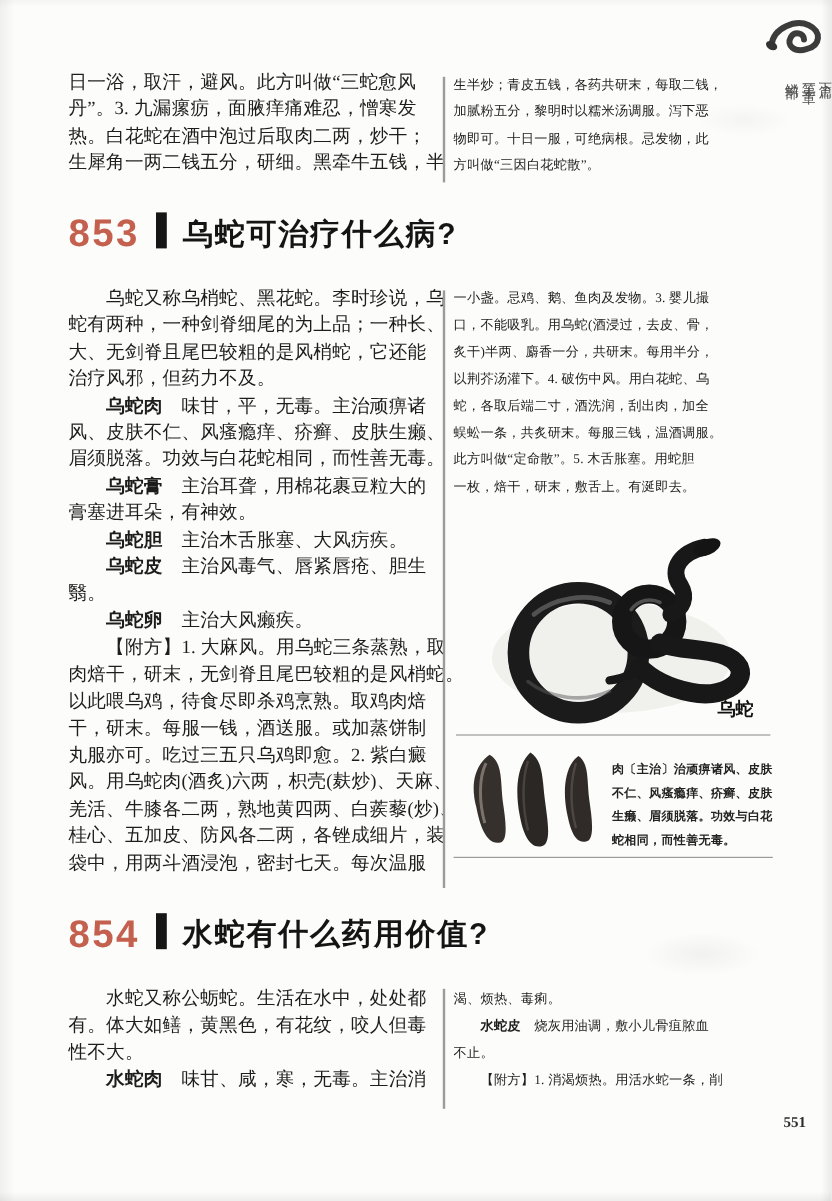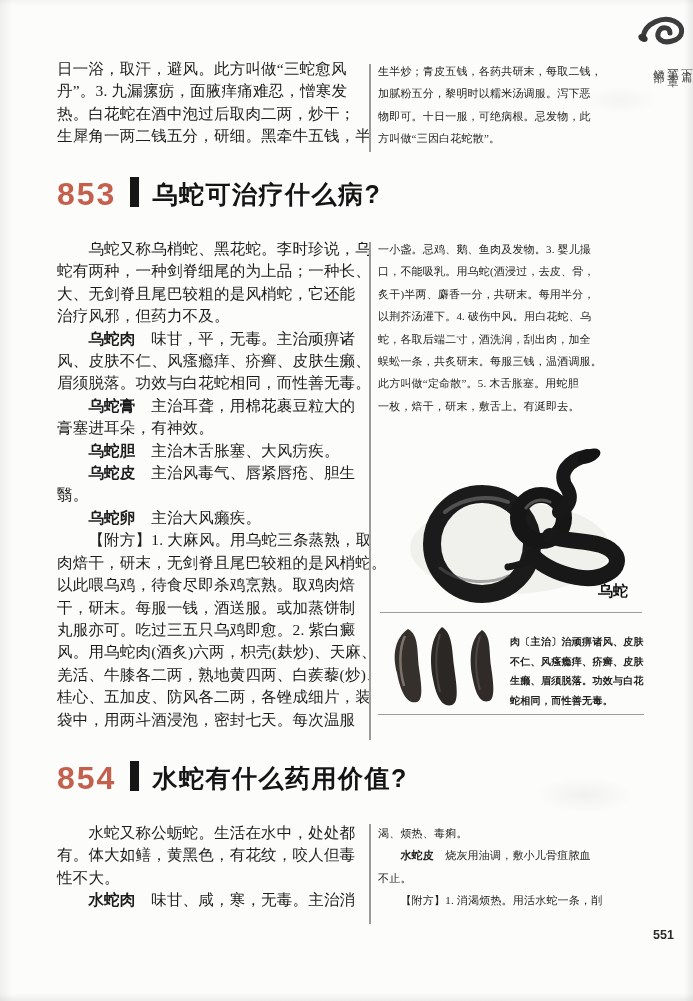--- a/index.html
+++ b/index.html
@@ -35,21 +35,21 @@
   }
   .fig-caption{font-size:15px; font-weight:bold; color:#111;}
   .meat-caption .tl{white-space:pre; font-size:10px; font-weight:bold;
     line-height:19.5px; letter-spacing:.3px; color:#222;}
   .sidebar-text{
     writing-mode:vertical-rl; text-orientation:upright;
     font-family:"Liberation Sans", sans-serif;
     font-size:11.5px; color:#4c4c4c; letter-spacing:2px; line-height:14px;
   }
   .sidebar-text .grp{margin-bottom:11px; display:block;}
-  .page-num{font-family:Liberation Sans, sans-serif; font-size:12.5px;
+  .page-num{font-family:Liberation Serif, serif; font-size:12.5px;
     font-weight:bold; color:#2b2b2b;}
   .watermark{
     font-family:"Liberation Sans", sans-serif; font-size:42px; font-weight:500;
     color:#7d8590; opacity:.82; letter-spacing:2px;
     transform:rotate(-90deg); transform-origin:0 0; white-space:nowrap;
   }
 </style>
 </head>
 <body>
 

